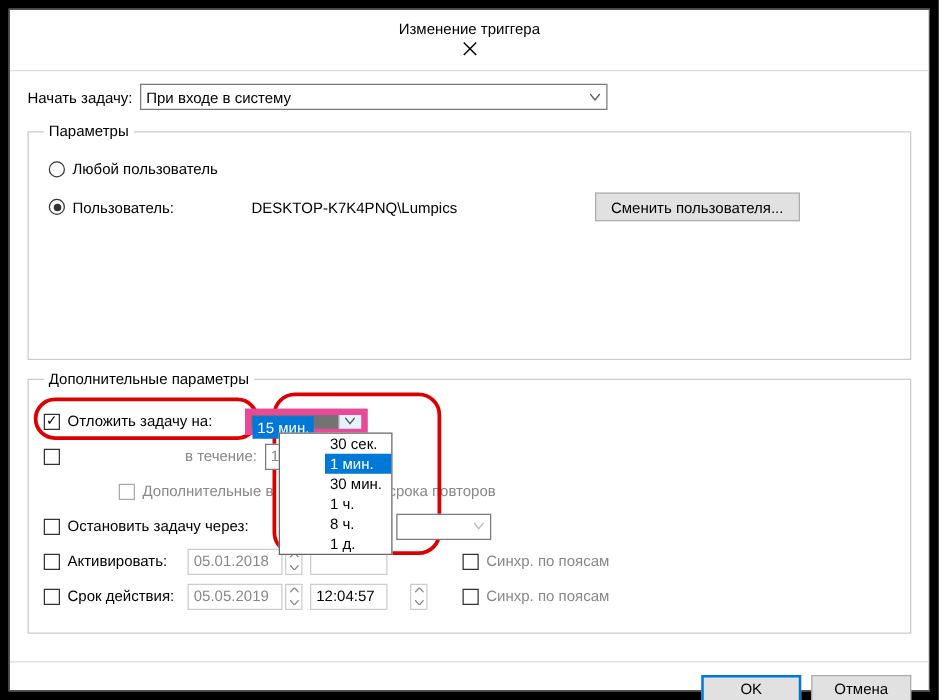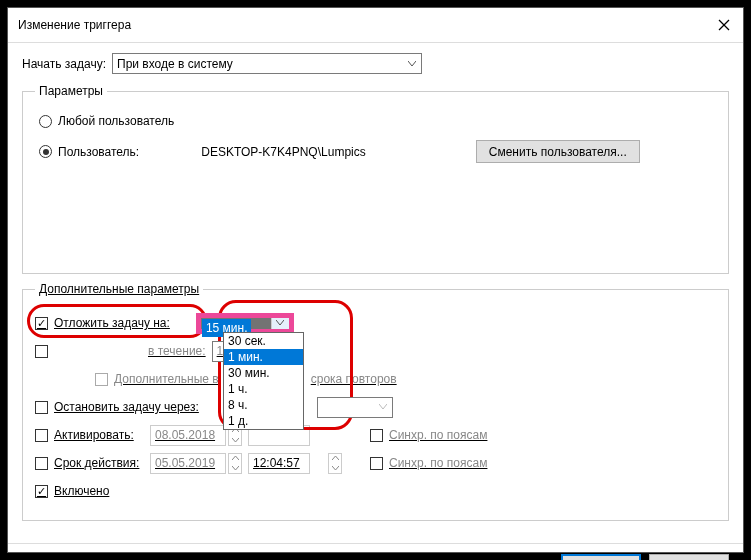--- a/index.html
+++ b/index.html
@@ -1,56 +1,56 @@
 <!DOCTYPE html>
 <html><head>
 <meta charset="utf-8">
 <style>
 * { box-sizing: border-box; margin: 0; padding: 0; }
 body { font-family: "Segoe UI", Tahoma, sans-serif; font-size: 12px; background: #000; width: 751px; height: 560px; padding: 7px; }
 .window { background: #fff; width: 100%; height: 100%; border: 1px solid #555; display: flex; flex-direction: column; }
-.titlebar { display: flex; align-items: center; justify-content: space-between; padding: 8px 10px; border-bottom: 1px solid #ddd; }
+.titlebar { display: flex; align-items: center; justify-content: space-between; padding: 8px 10px; border-bottom: 1px solid #ddd; flex-direction: column; }
 .title { font-size: 12px; }
 .close-btn { width: 18px; height: 18px; display: flex; align-items: center; justify-content: center; cursor: pointer; }
 .close-btn svg { width: 12px; height: 12px; }
 .content { padding: 10px 14px 14px 14px; flex: 1; display: flex; flex-direction: column; color: #000; }
 .row { display: flex; align-items: center; margin-bottom: 10px; }
 .label { margin-right: 6px; }
 .combo { border: 1px solid #7a7a7a; height: 21px; background: #fff; position: relative; display: flex; align-items: center; padding: 0 4px; font-size: 12px; }
 .combo-arrow { position: absolute; right: 0; top: 0; width: 18px; height: 100%; display: flex; align-items: center; justify-content: center; border-left: none; }
 .combo-arrow svg { width: 8px; height: 6px; }
-.begin-combo { width: 310px; }
+.begin-combo { width: 374px; }
 fieldset { border: 1px solid #ccc; padding: 10px 12px 12px 12px; margin-bottom: 8px; position: relative; }
 legend { font-size: 12px; padding: 0 4px; }
 .radio-row { display: flex; align-items: center; margin: 6px 0 12px 4px; }
 .radio { width: 13px; height: 13px; border: 1px solid #333; border-radius: 50%; margin-right: 6px; display: inline-flex; align-items: center; justify-content: center; }
 .radio.checked::after { content: ""; width: 6px; height: 6px; border-radius: 50%; background: #333; }
 .user-row { display: flex; align-items: center; }
 .user-val { margin-left: 62px; }
 .change-user-btn { margin-left: 110px; padding: 4px 12px; border: 1px solid #adadad; background: #e1e1e1; cursor: pointer; height: 23px; font-size: 12px; }
 .params-fs { height: 190px; }
-.adv-fs { position: relative; text-decoration: underline; }
+.adv-fs { position: relative; }
 .adv-row { display: flex; align-items: center; margin: 6px 0; min-height: 22px; }
 .checkbox { width: 13px; height: 13px; border: 1px solid #333; margin-right: 6px; display: inline-flex; align-items: center; justify-content: center; background: #fff; flex-shrink: 0; }
 .checkbox.checked::after { content: "✓"; font-size: 11px; line-height: 1; color: #000; }
 .disabled { color: #888; }
 .disabled .checkbox { border-color: #aaa; }
 .date-input { border: 1px solid #ccc; height: 21px; padding: 0 4px; width: 76px; margin-right: 2px; background: #fff; display: inline-flex; align-items: center; color: #888; }
 .time-input { border: 1px solid #ccc; height: 21px; padding: 0 4px; width: 62px; margin-right: 18px; background: #fff; display: inline-flex; align-items: center; }
 .spinner { width: 14px; height: 21px; border: 1px solid #ccc; margin-right: 6px; display: flex; flex-direction: column; }
 .spinner div { flex: 1; display: flex; align-items: center; justify-content: center; }
 .spinner svg { width: 7px; height: 4px; }
 .small-combo { width: 76px; }
 .highlight-oval { position: absolute; border: 3px solid #d00; border-radius: 18px; pointer-events: none; }
 .hl1 { left: 4px; top: 8px; width: 180px; height: 34px; }
 .hl2 { left: 195px; top: 4px; width: 135px; height: 130px; }
 .delay-combo { width: 98px; height: 21px; border: 5px solid #ec4899; background: #737373; position: relative; }
 .delay-combo .sel { background: #0078d7; color: #fff; padding: 2px 4px; display: inline-block; margin: 1px; font-size: 12px; }
 .delay-combo .combo-arrow { border-left: 1px solid #ccc; background: #e5f1fb; }
-.dropdown { position: absolute; left: 200px; top: 36px; width: 81px; border: 1px solid #666; background: #fff; z-index: 10; }
+.dropdown { position: absolute; left: 200px; top: 36px; width: 91px; border: 1px solid #666; background: #fff; z-index: 10; padding-left: 36px; }
 .dropdown .opt { padding: 1px 4px; font-size: 12px; cursor: pointer; }
 .dropdown .opt.sel { background: #0078d7; color: #fff; }
 .footer { display: flex; justify-content: flex-end; padding: 10px 14px; gap: 8px; border-top: 1px solid #ddd; }
 .btn { padding: 2px 0; width: 80px; border: 1px solid #adadad; background: #e1e1e1; cursor: pointer; font-size: 12px; text-align: center; }
 .btn.primary { border: 2px solid #0078d7; background: #e1e1e1; }
 .indent { margin-left: 60px; }
 .label-txt { white-space: nowrap; }
 .repeat-dur { margin-left: 94px; }
 .sync-label { margin-left: 42px; }
 .stop-combo { margin-left: 6px; width: 76px; }
@@ -151,21 +151,21 @@
             <svg viewBox="0 0 8 6">
                 <polyline points="0,0 4,5 8,0" fill="none" stroke="#bbb" stroke-width="1"></polyline>
               </svg>
           </div>
         </div>
       </div>
 
       <div class="adv-row">
         <span class="checkbox"></span>
         <span class="label-txt" style="width:96px;display:inline-block;">Активировать:</span>
-        <span class="date-input">08.05.2018</span>
+        <span class="date-input">05.01.2018</span>
         <span class="spinner">
           <div>
               <svg viewBox="0 0 7 4">
                 <polyline points="0,4 3.5,0 7,4" fill="none" stroke="#888"></polyline>
               </svg>
             </div>
           <div>
               <svg viewBox="0 0 7 4">
                 <polyline points="0,0 3.5,4 7,0" fill="none" stroke="#888"></polyline>
               </svg>
@@ -202,24 +202,20 @@
           <div>
               <svg viewBox="0 0 7 4">
                 <polyline points="0,0 3.5,4 7,0" fill="none" stroke="#888"></polyline>
               </svg>
             </div>
         </span>
         <span class="checkbox disabled" style="margin-left:22px;"></span>
         <span class="label-txt disabled">Синхр. по поясам</span>
       </div>
 
-      <div class="adv-row">
-        <span class="checkbox checked"></span>
-        <span class="label-txt">Включено</span>
-      </div>
     </fieldset>
   </div>
 
   <div class="footer">
     <button class="btn primary">OK</button>
     <button class="btn">Отмена</button>
   </div>
 </div>
 
 </body></html>

